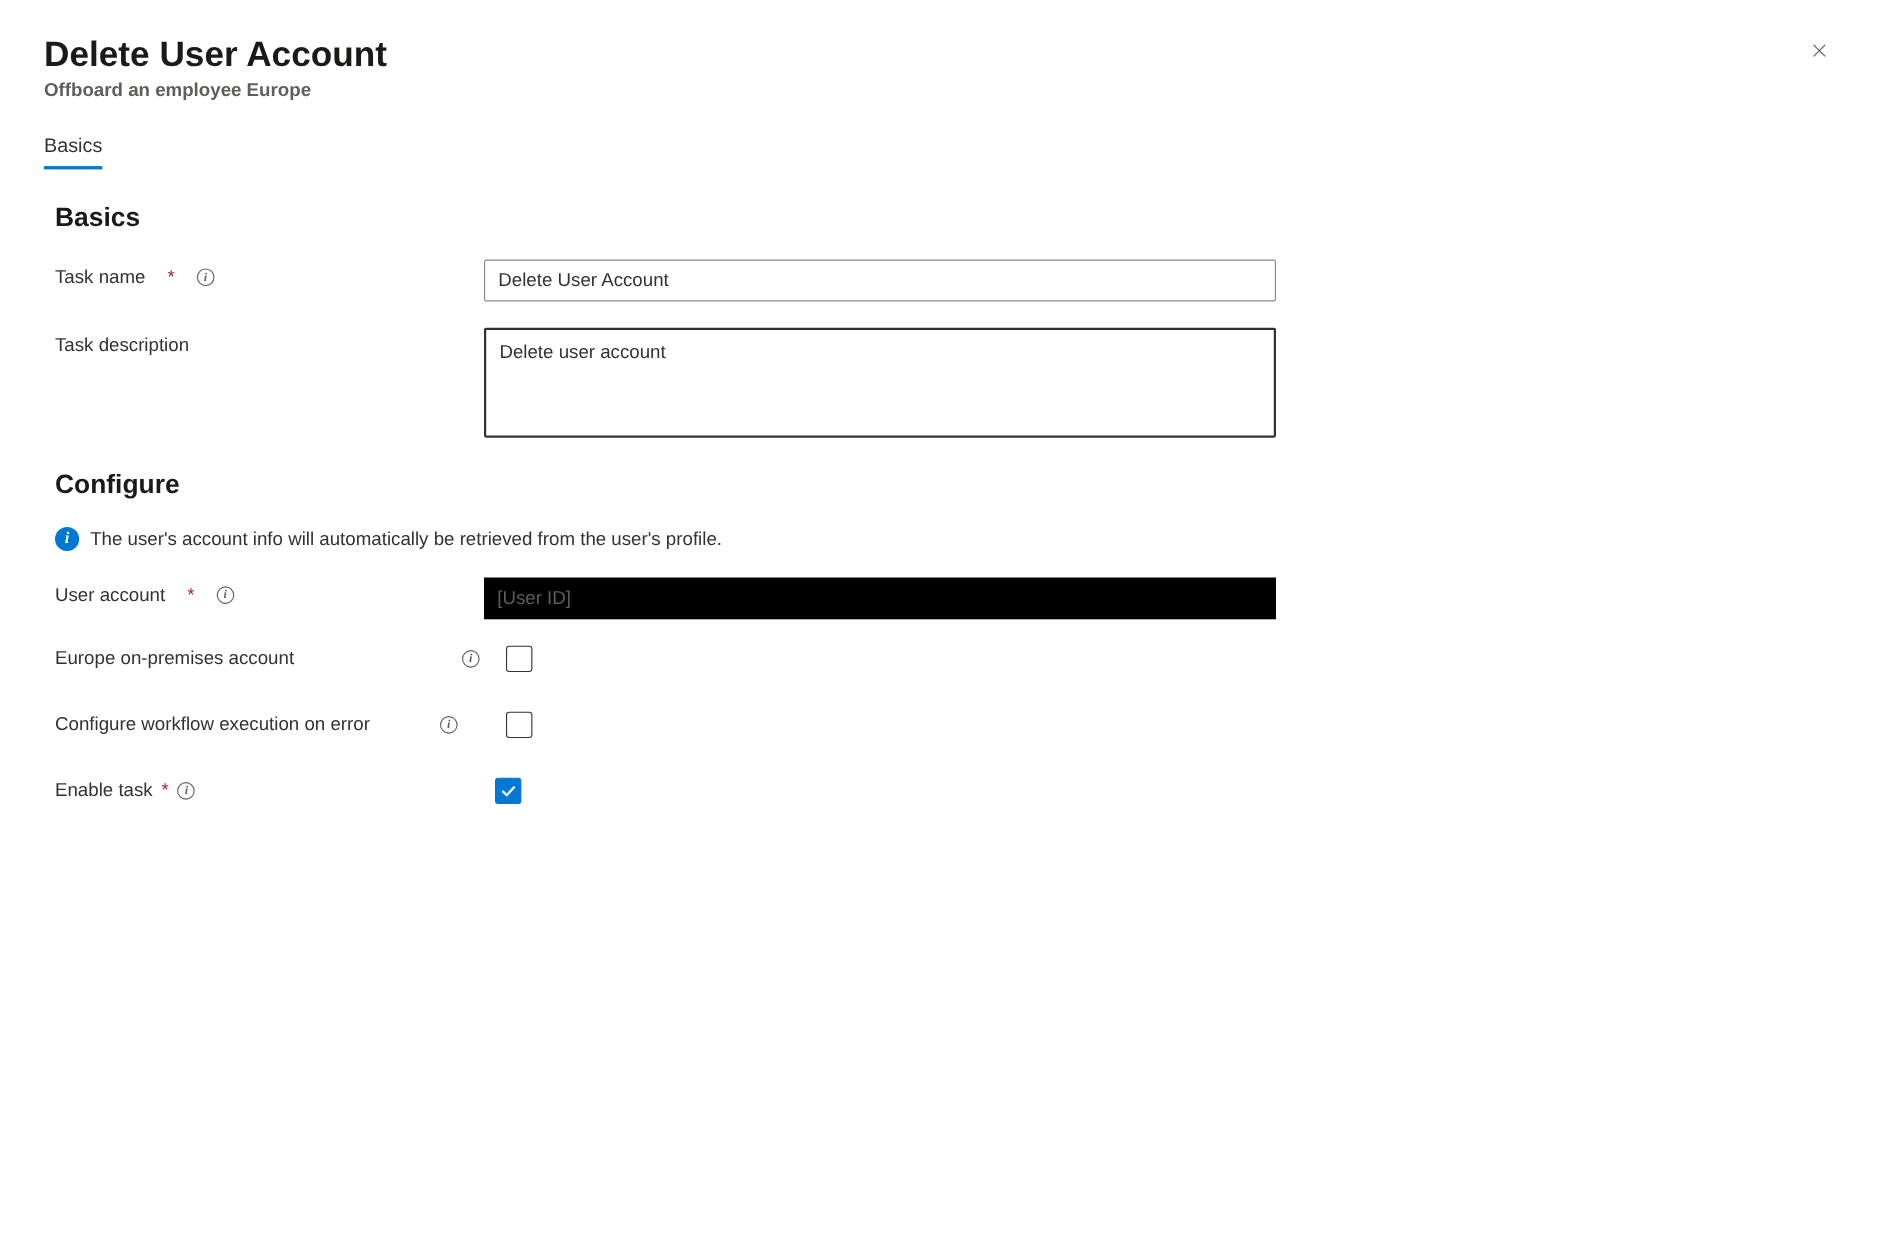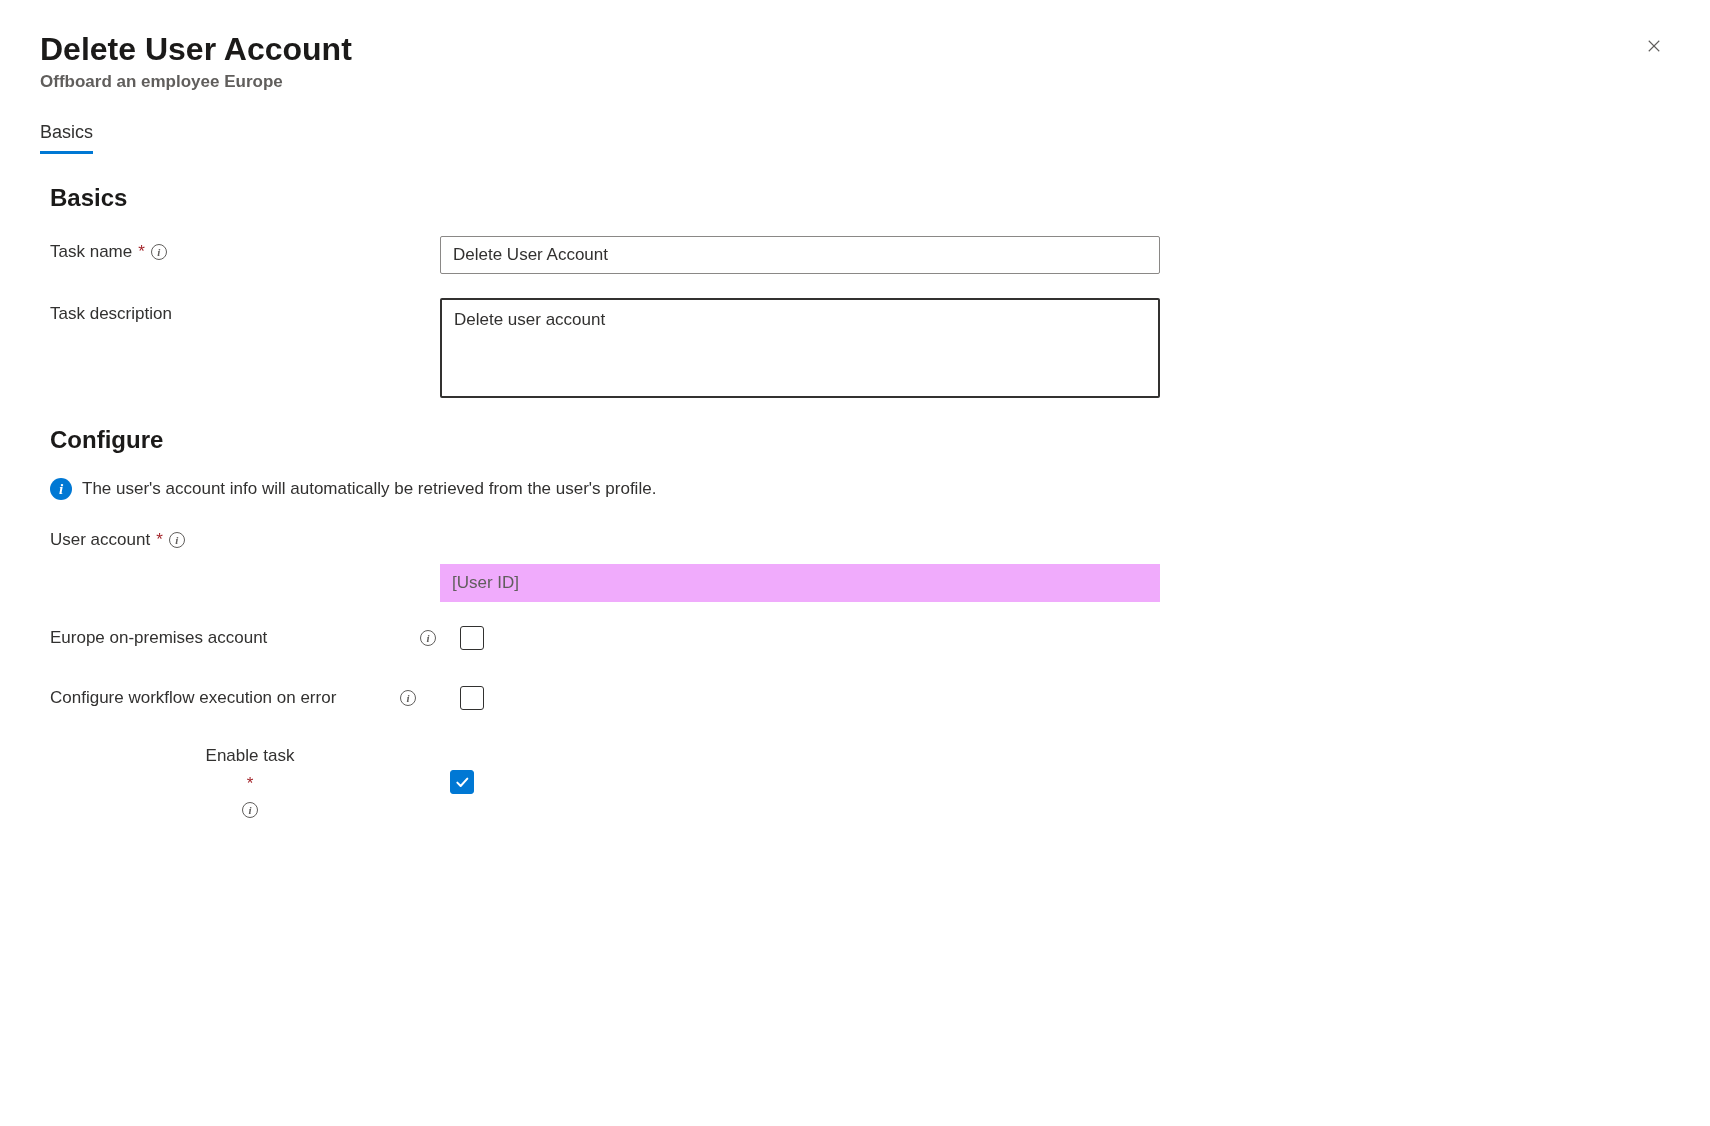--- a/index.html
+++ b/index.html
@@ -72,21 +72,21 @@
       margin-bottom: 24px;
       margin-left: 10px;
     }
     .label-col {
       width: 390px;
       flex-shrink: 0;
       font-size: 17px;
       color: #323130;
       display: flex;
       align-items: center;
-      gap: 6px;
+      gap: 20px;
       padding-top: 6px;
     }
     .required {
       color: #a4262c;
     }
     .info-icon {
       display: inline-flex;
       align-items: center;
       justify-content: center;
       width: 16px;
@@ -147,26 +147,25 @@
       font-style: italic;
       font-family: Georgia, serif;
       font-size: 15px;
       flex-shrink: 0;
     }
     .readonly-input {
       width: 100%;
       height: 38px;
       padding: 6px 12px;
       font-size: 17px;
-      background: #f0abfc;
+      background: #000000;
       border: none;
       color: #605e5c;
       display: flex;
       align-items: center;
-      margin-top: 40px;
     }
     .checkbox-row {
       display: flex;
       align-items: center;
       margin-bottom: 36px;
       margin-left: 10px;
     }
     .checkbox-label {
       width: 370px;
       flex-shrink: 0;
@@ -203,21 +202,20 @@
     .checkbox svg {
       width: 16px;
       height: 16px;
       display: none;
     }
     .checkbox.checked svg {
       display: block;
     }
     .enable-row .checkbox-label {
       width: 390px;
-      flex-direction: column;
     }
   </style>
 </head>
 <body>
 
 <div class="header">
   <div class="header-text">
     <h1>Delete User Account</h1>
     <div class="subtitle">Offboard an employee Europe</div>
   </div>

